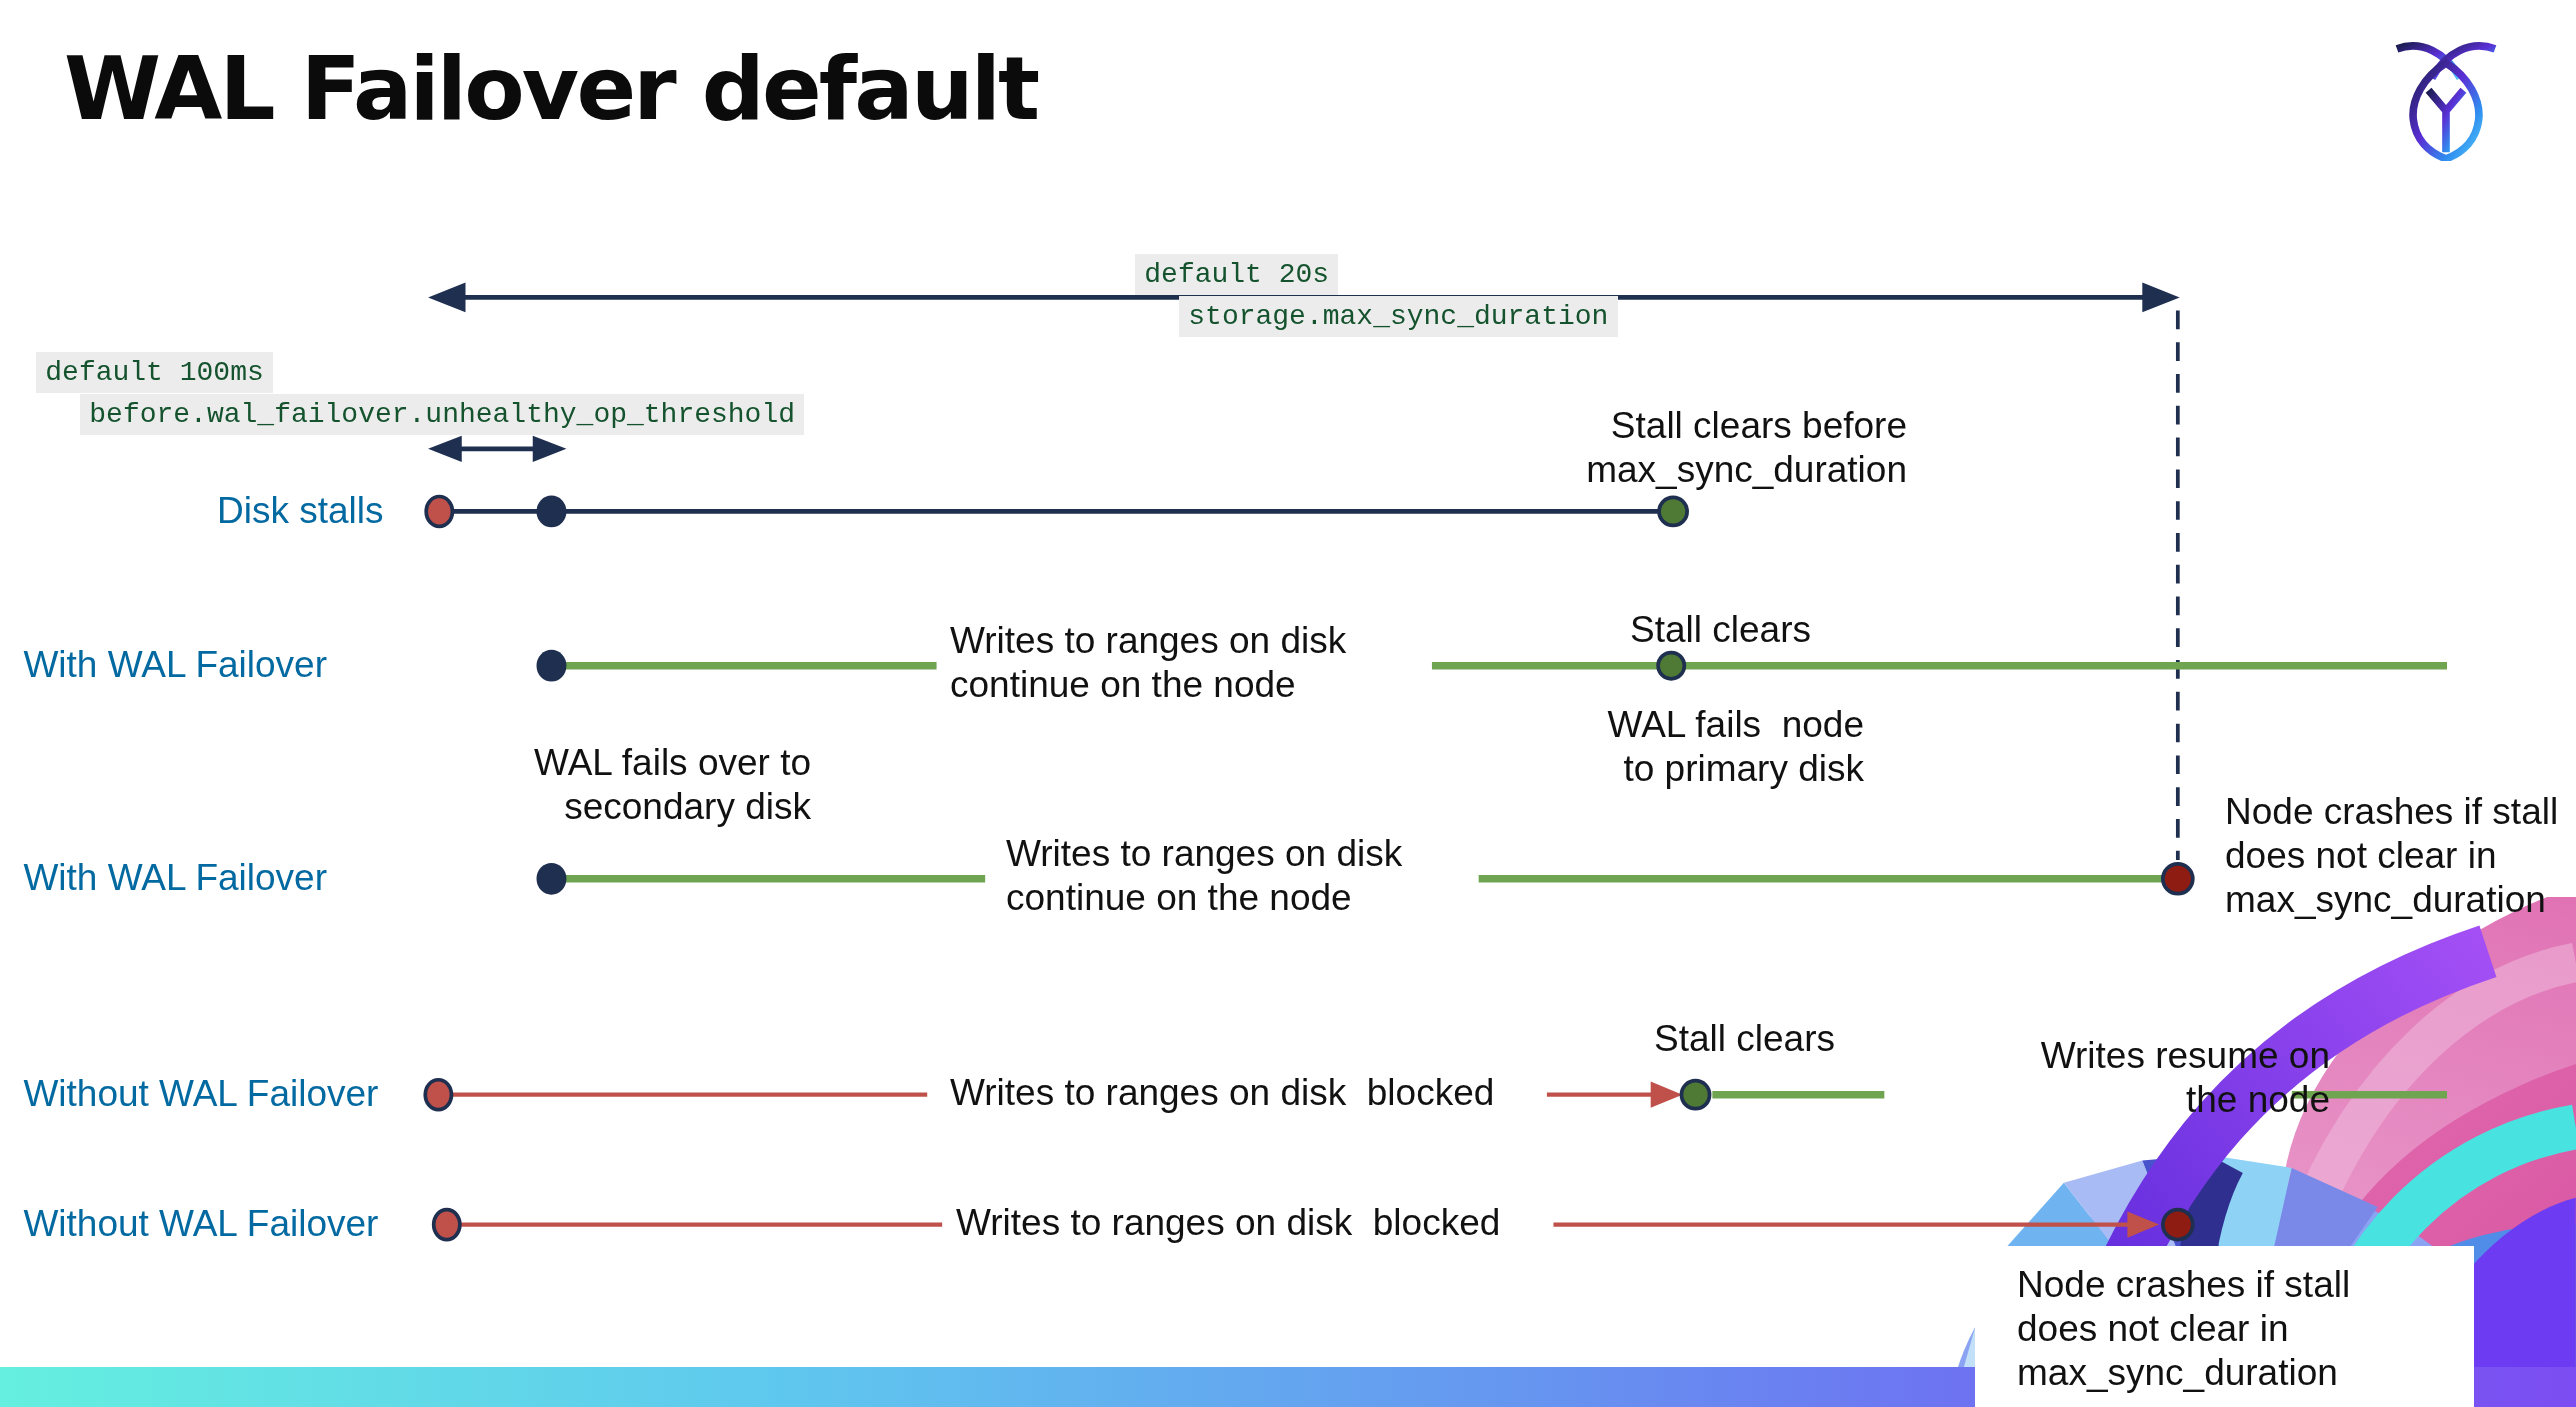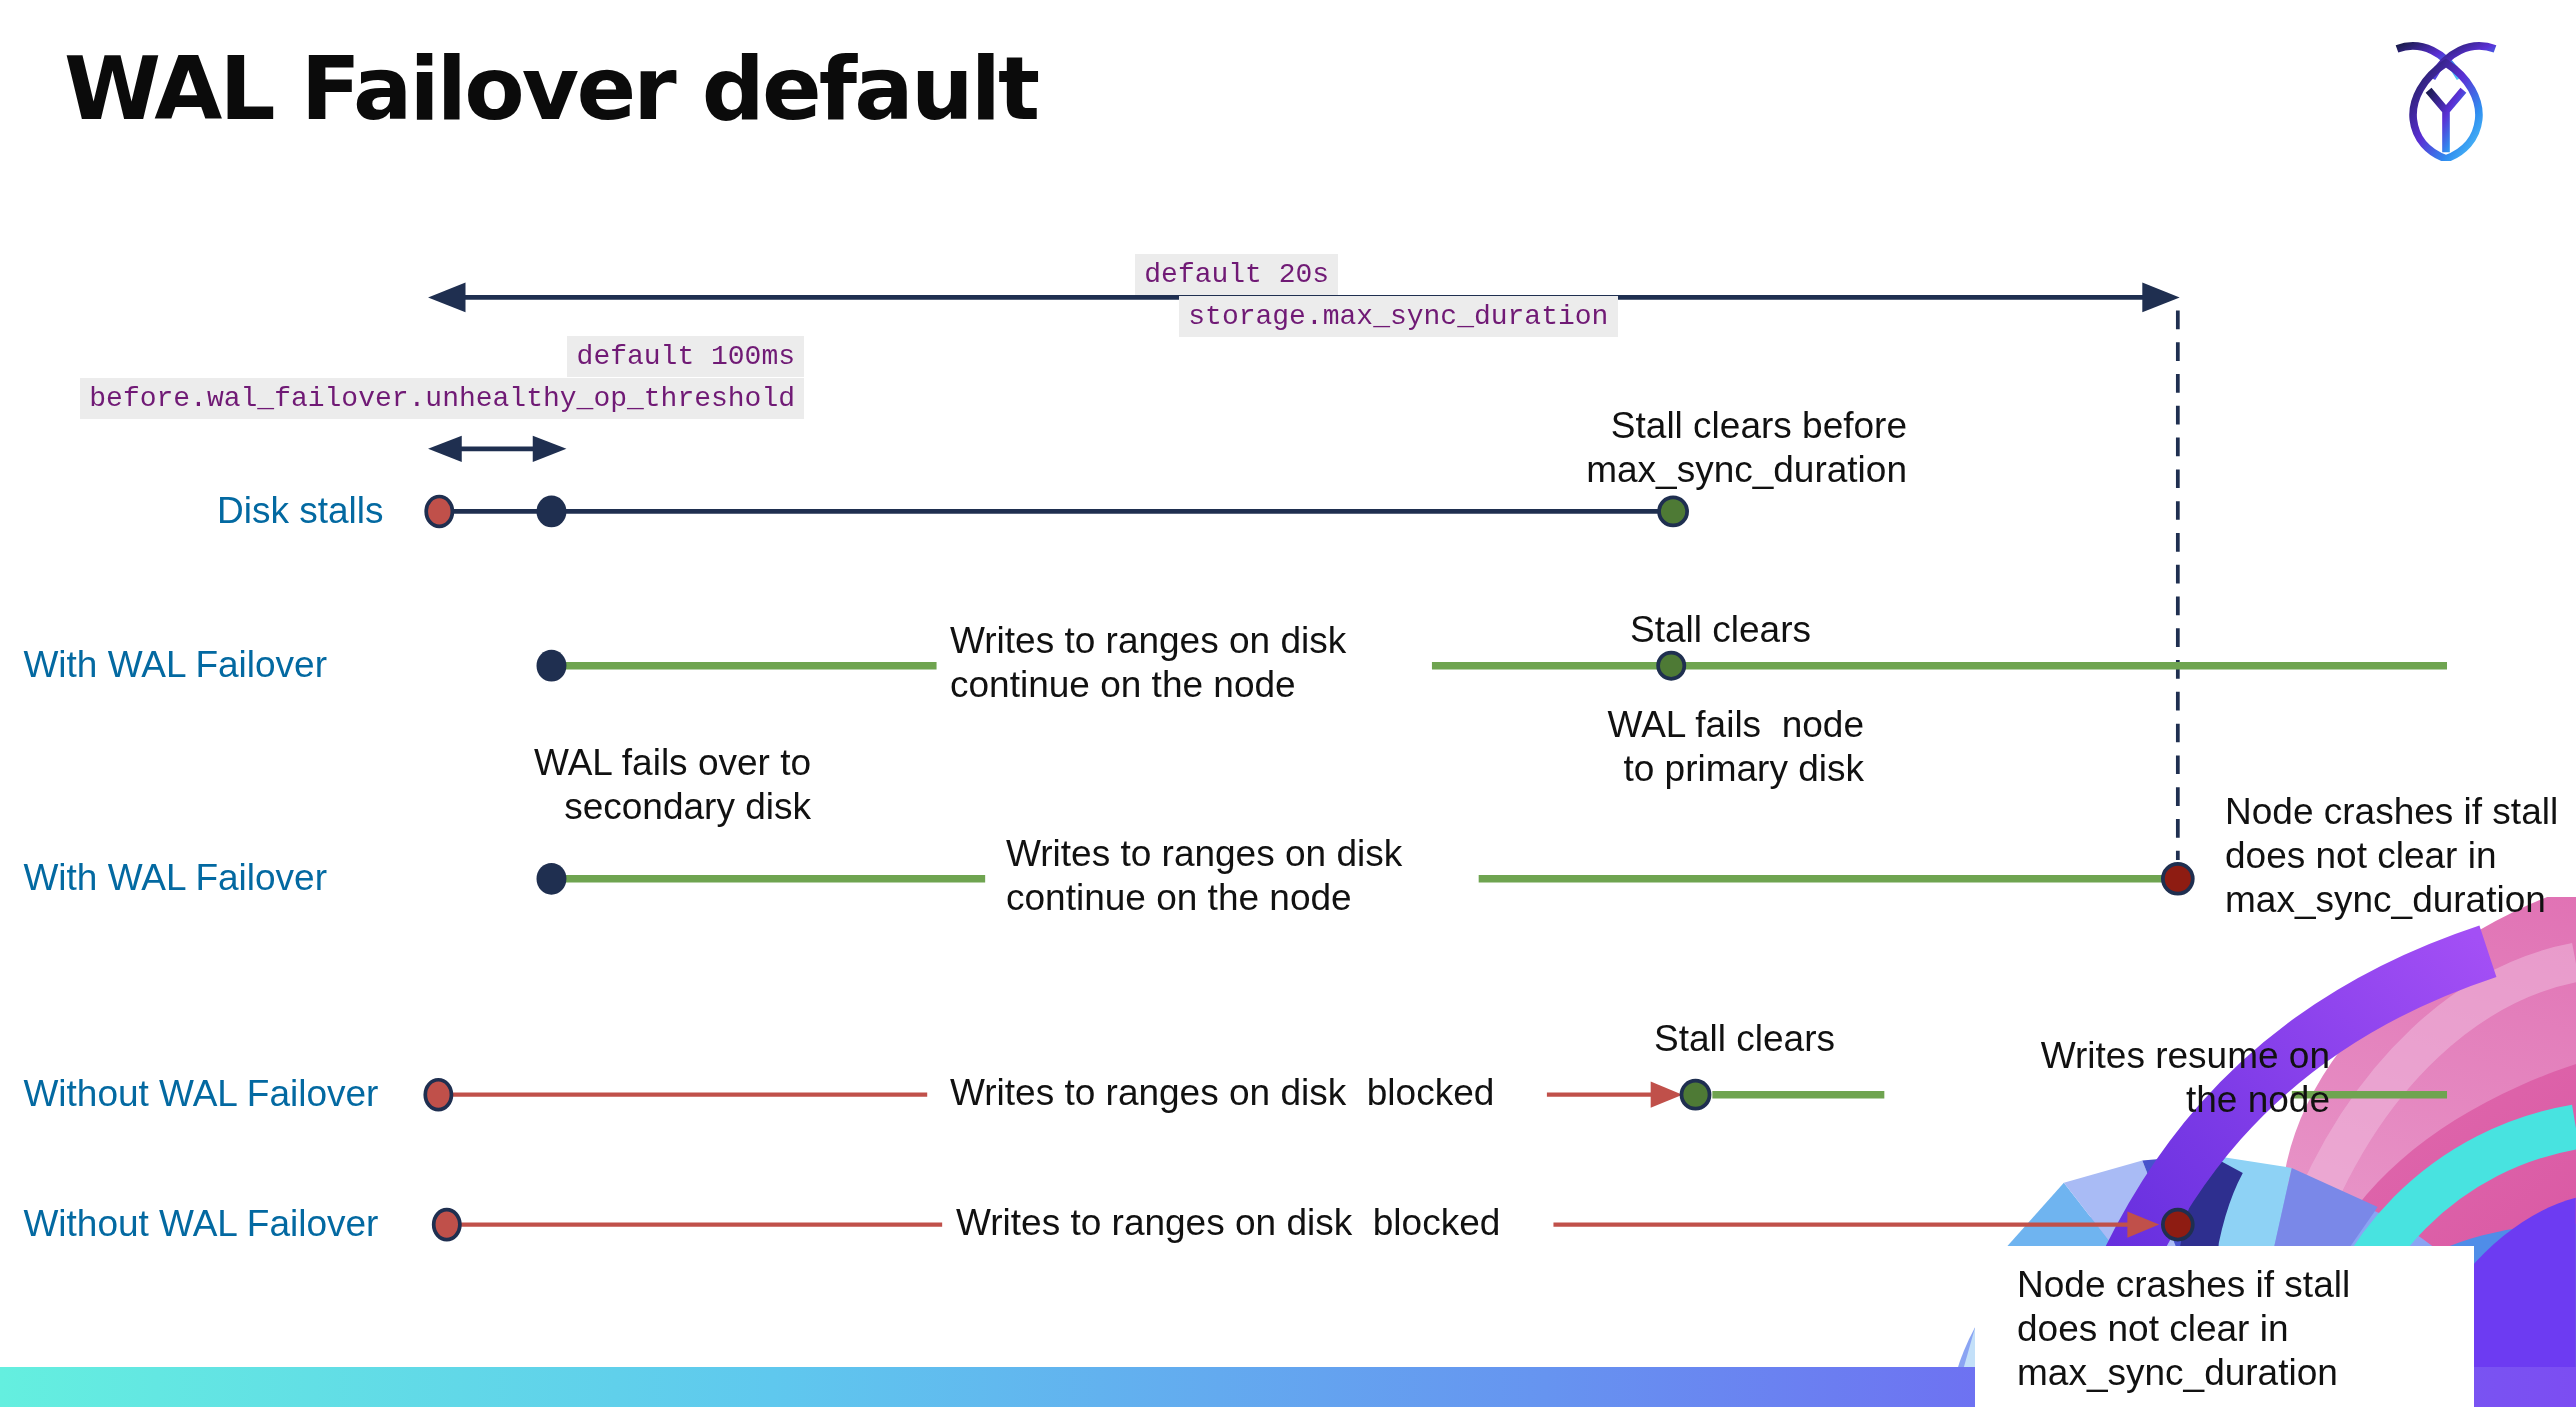--- a/index.html
+++ b/index.html
@@ -4,21 +4,21 @@
 <style>
   html,body{margin:0;padding:0;background:#ffffff;}
   .slide{position:relative;width:2576px;height:1408px;background:#ffffff;overflow:hidden;
          font-family:"Liberation Sans",sans-serif;color:#111111;}
   .abs{position:absolute;}
   .title{left:64px;top:37px;font-family:"DejaVu Sans",sans-serif;font-weight:bold;
          font-size:88px;letter-spacing:-2.8px;color:#0b0b0b;z-index:40;}
   .rowlabel{font-size:37px;color:#0369a1;z-index:40;white-space:nowrap;}
   .note{font-size:37px;line-height:44px;color:#111;z-index:40;white-space:pre-wrap;}
   .center{text-align:right;}
-  .codeblock{z-index:40;font-family:"Liberation Mono",monospace;font-size:28px;color:#701a75;}
+  .codeblock{z-index:40;font-family:"Liberation Mono",monospace;font-size:28px;color:#14532d;}
   .codeblock span{display:inline-block;background:#ececec;padding:4.7px 9.3px 5.6px 9.3px;}
   .codeline2{margin-top:0.9px;margin-left:44px;}
   .diagram-svg{position:absolute;left:0;top:0;z-index:30;}
   .art-svg{position:absolute;left:1916px;top:897px;z-index:10;}
   .footer-bar{left:0;top:1367px;width:2576px;height:40px;z-index:20;
     background:linear-gradient(90deg,#64efdf 0%,#5fc8ee 30%,#6694f0 60%,#6f6bf2 80%,#7c4df2 100%);}
   .crash-box{left:1975px;top:1246px;width:499px;height:162px;background:#ffffff;z-index:25;}
   .crash-box .note{position:absolute;left:42px;top:17px;}
   .logo-svg{position:absolute;left:2389px;top:39px;z-index:40;}
 </style>
@@ -142,21 +142,21 @@
       <path d="M95 9 C 73 1 50 12 37 36"></path>
       <path d="M50 22 C 29 35 18 56 20 74 C 22 92 34 104 50 110 C 66 104 78 92 80 74 C 82 56 71 35 50 22 Z"></path>
       <path d="M50 104 L50 66 M50 66 L34 47 M50 66 L66 47"></path>
     </g>
   </svg>
 
   <div class="abs codeblock" style="left:1135px;top:254px;">
     <div><span>default 20s</span></div>
     <div class="codeline2"><span>storage.max_sync_duration</span></div>
   </div>
-  <div class="abs codeblock" style="left:36px;top:336px;text-align:right;">
+  <div class="abs codeblock" style="left:36px;top:352px;">
     <div><span>default 100ms</span></div>
     <div class="codeline2"><span>before.wal_failover.unhealthy_op_threshold</span></div>
   </div>
 
   <div class="abs rowlabel" style="left:217px;top:490px;">Disk stalls</div>
   <div class="abs rowlabel" style="left:23.4px;top:644px;">With WAL Failover</div>
   <div class="abs rowlabel" style="left:23.4px;top:857px;">With WAL Failover</div>
   <div class="abs rowlabel" style="left:23.4px;top:1073px;">Without WAL Failover</div>
   <div class="abs rowlabel" style="left:23.4px;top:1203px;">Without WAL Failover</div>
 

